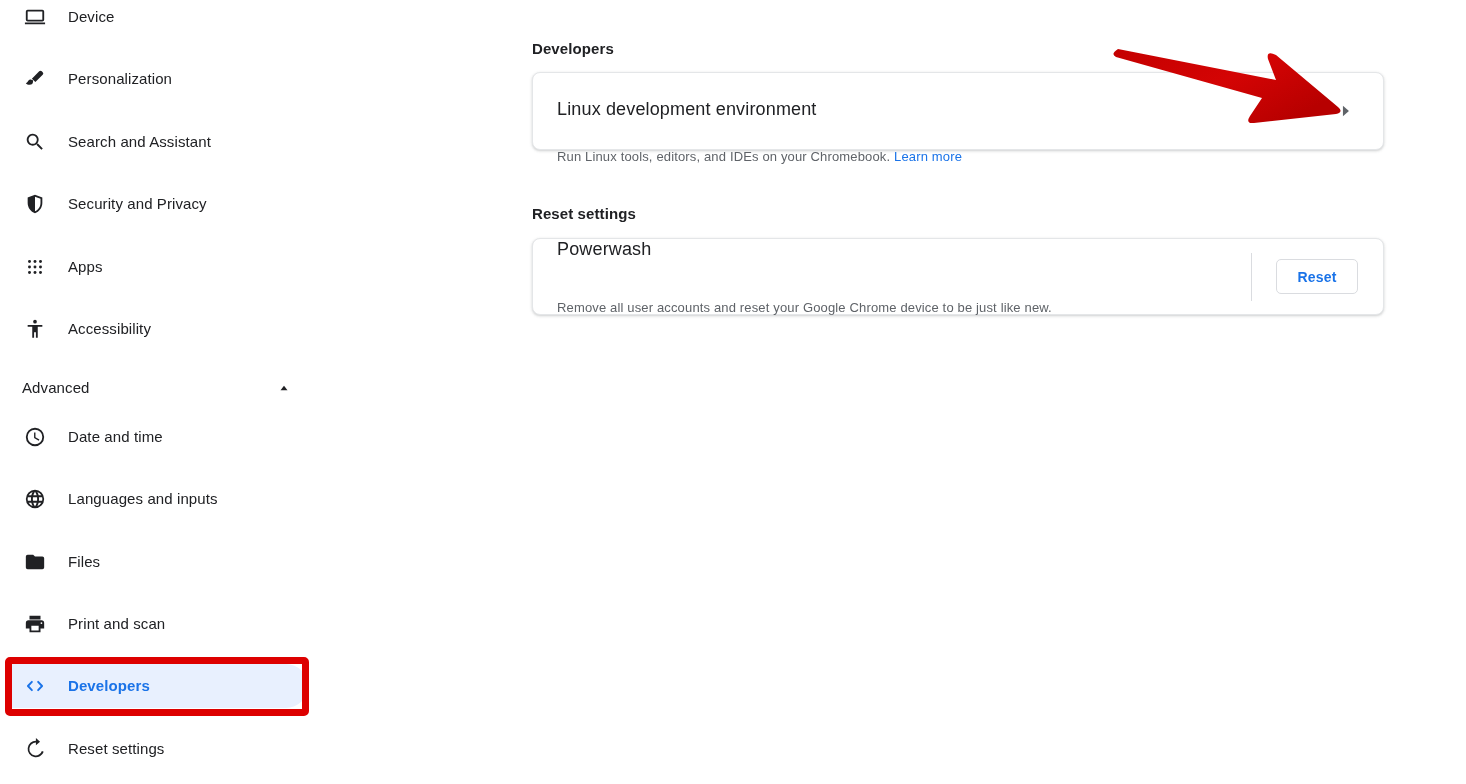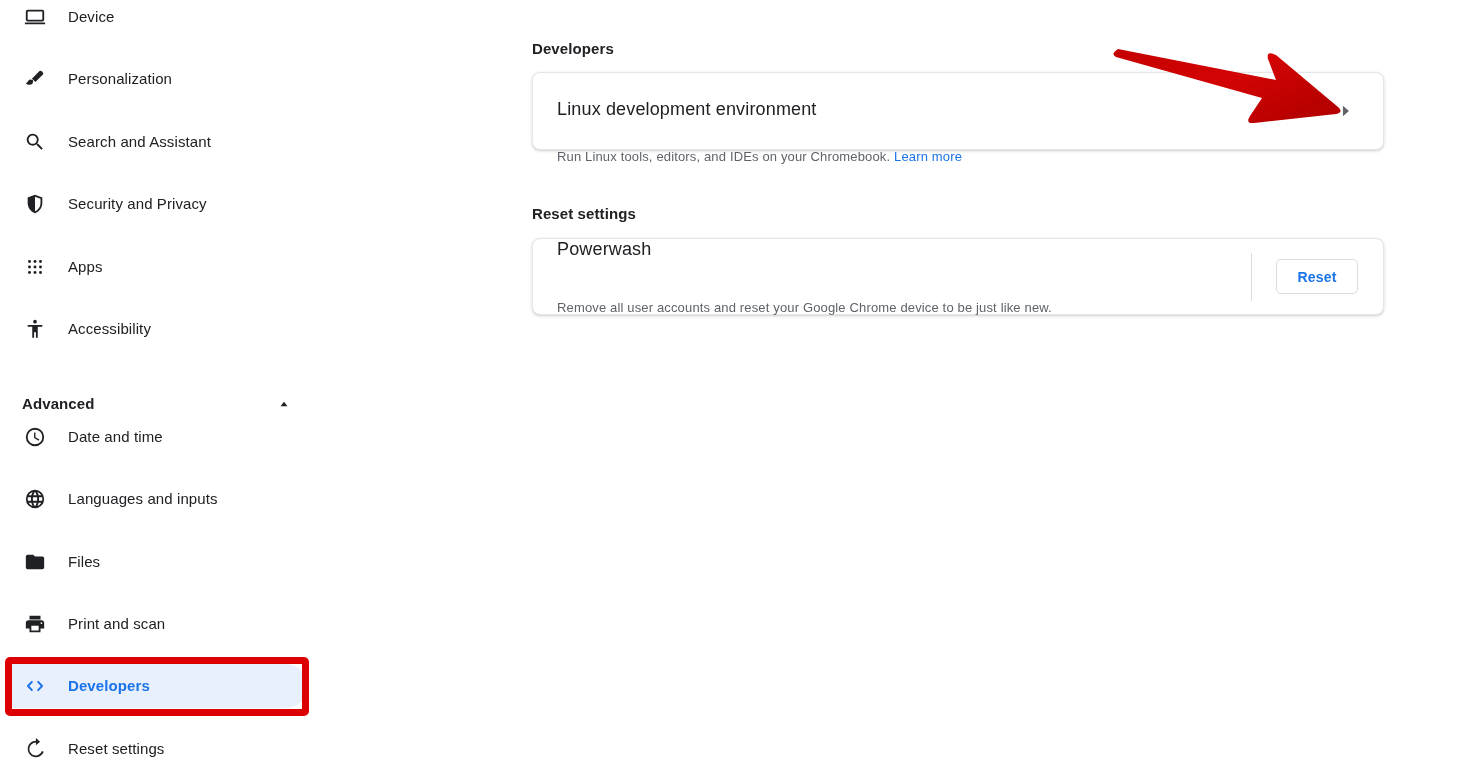--- a/index.html
+++ b/index.html
@@ -273,21 +273,21 @@
         <div class="nav-item" style="top: 307px;">
           <span class="nav-icon">
             <svg width="22" height="22" viewBox="0 0 24 24" aria-hidden="true" fill="currentColor">
               <circle cx="12" cy="4" r="2"></circle>
               <path d="M20 7.5H4v2h5v12h2v-6h2v6h2v-12h5v-2z"></path>
             </svg>
           </span>
           <span class="nav-label">Accessibility</span>
         </div>
       </div>
-    <div id="advanced-row" style="top: 384px; font-weight: bold;">
+    <div id="advanced-row" style="top: 368px;">
       <span class="adv-label">Advanced</span>
       <span class="adv-chevron">
         <svg width="14" height="14" viewBox="0 0 24 24" aria-hidden="true">
           <path d="M12 8l6 8H6z" fill="#202124"></path>
         </svg>
       </span>
     </div>
     <div id="sidebar-advanced-items">
         <div class="nav-item" style="top: 415px;">
           <span class="nav-icon">

